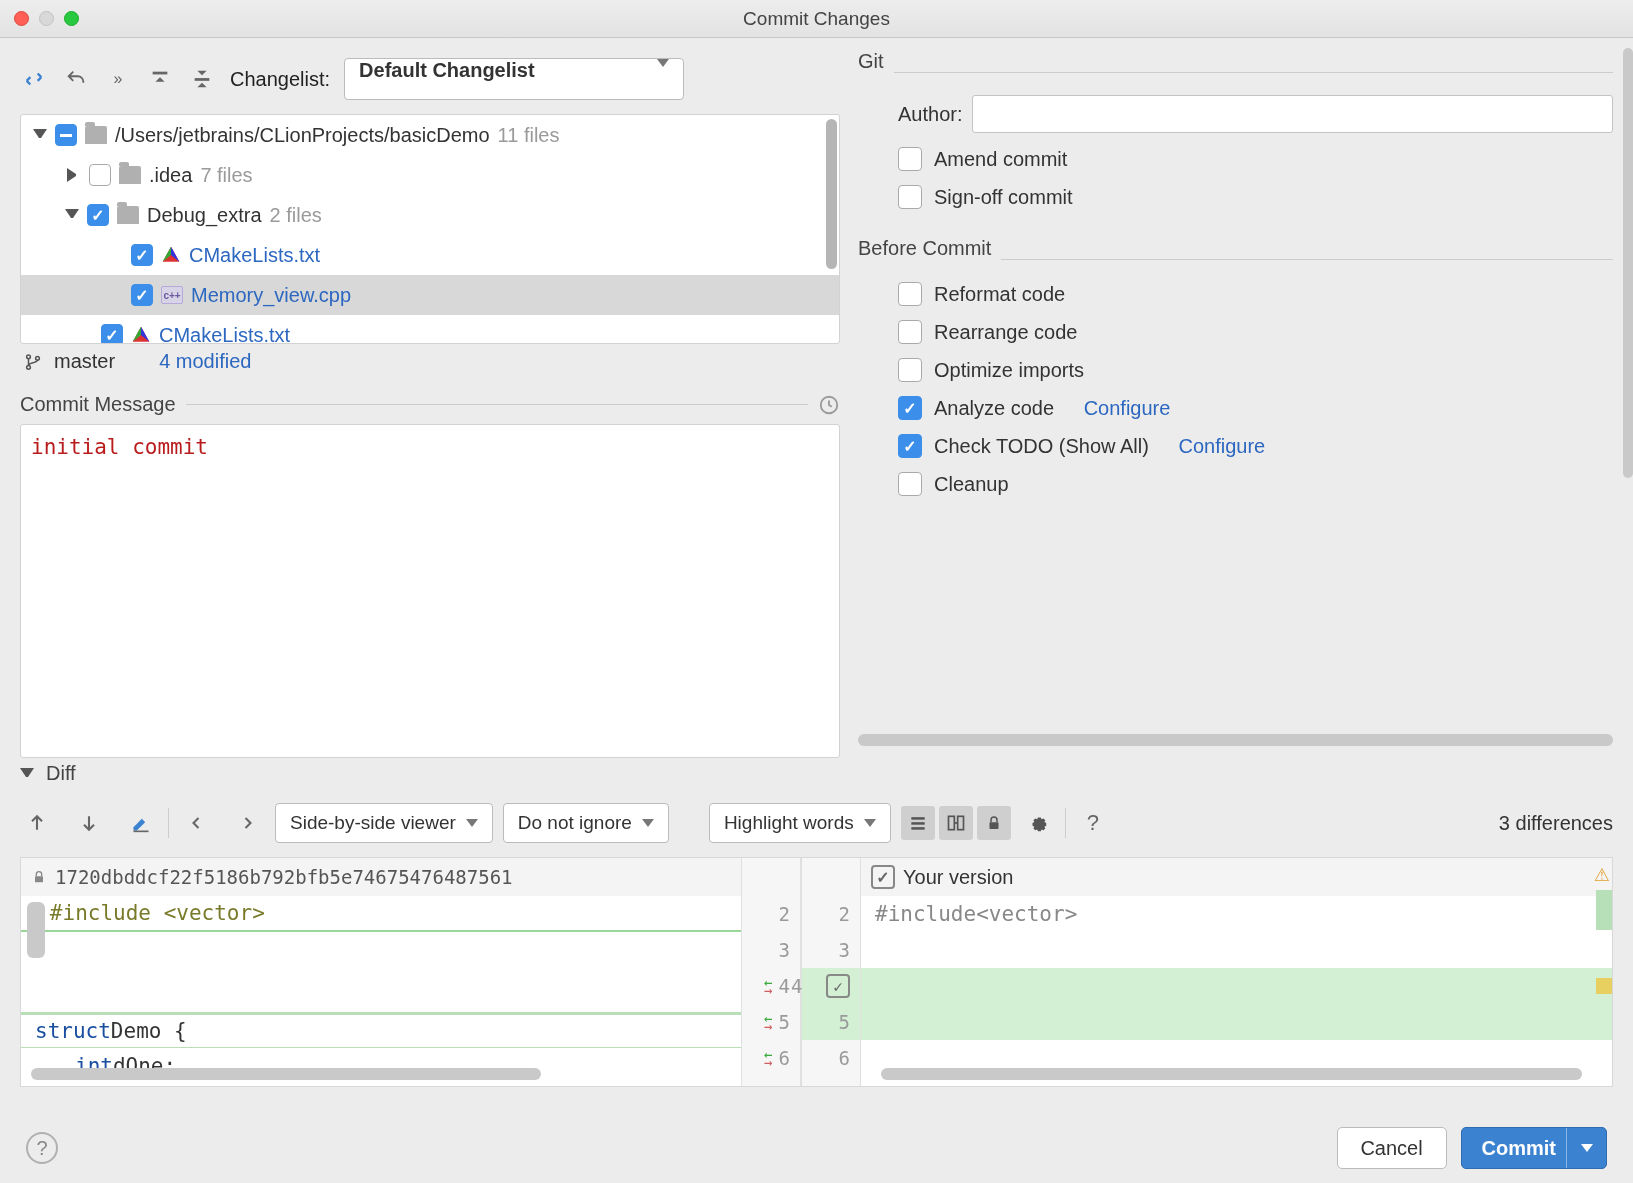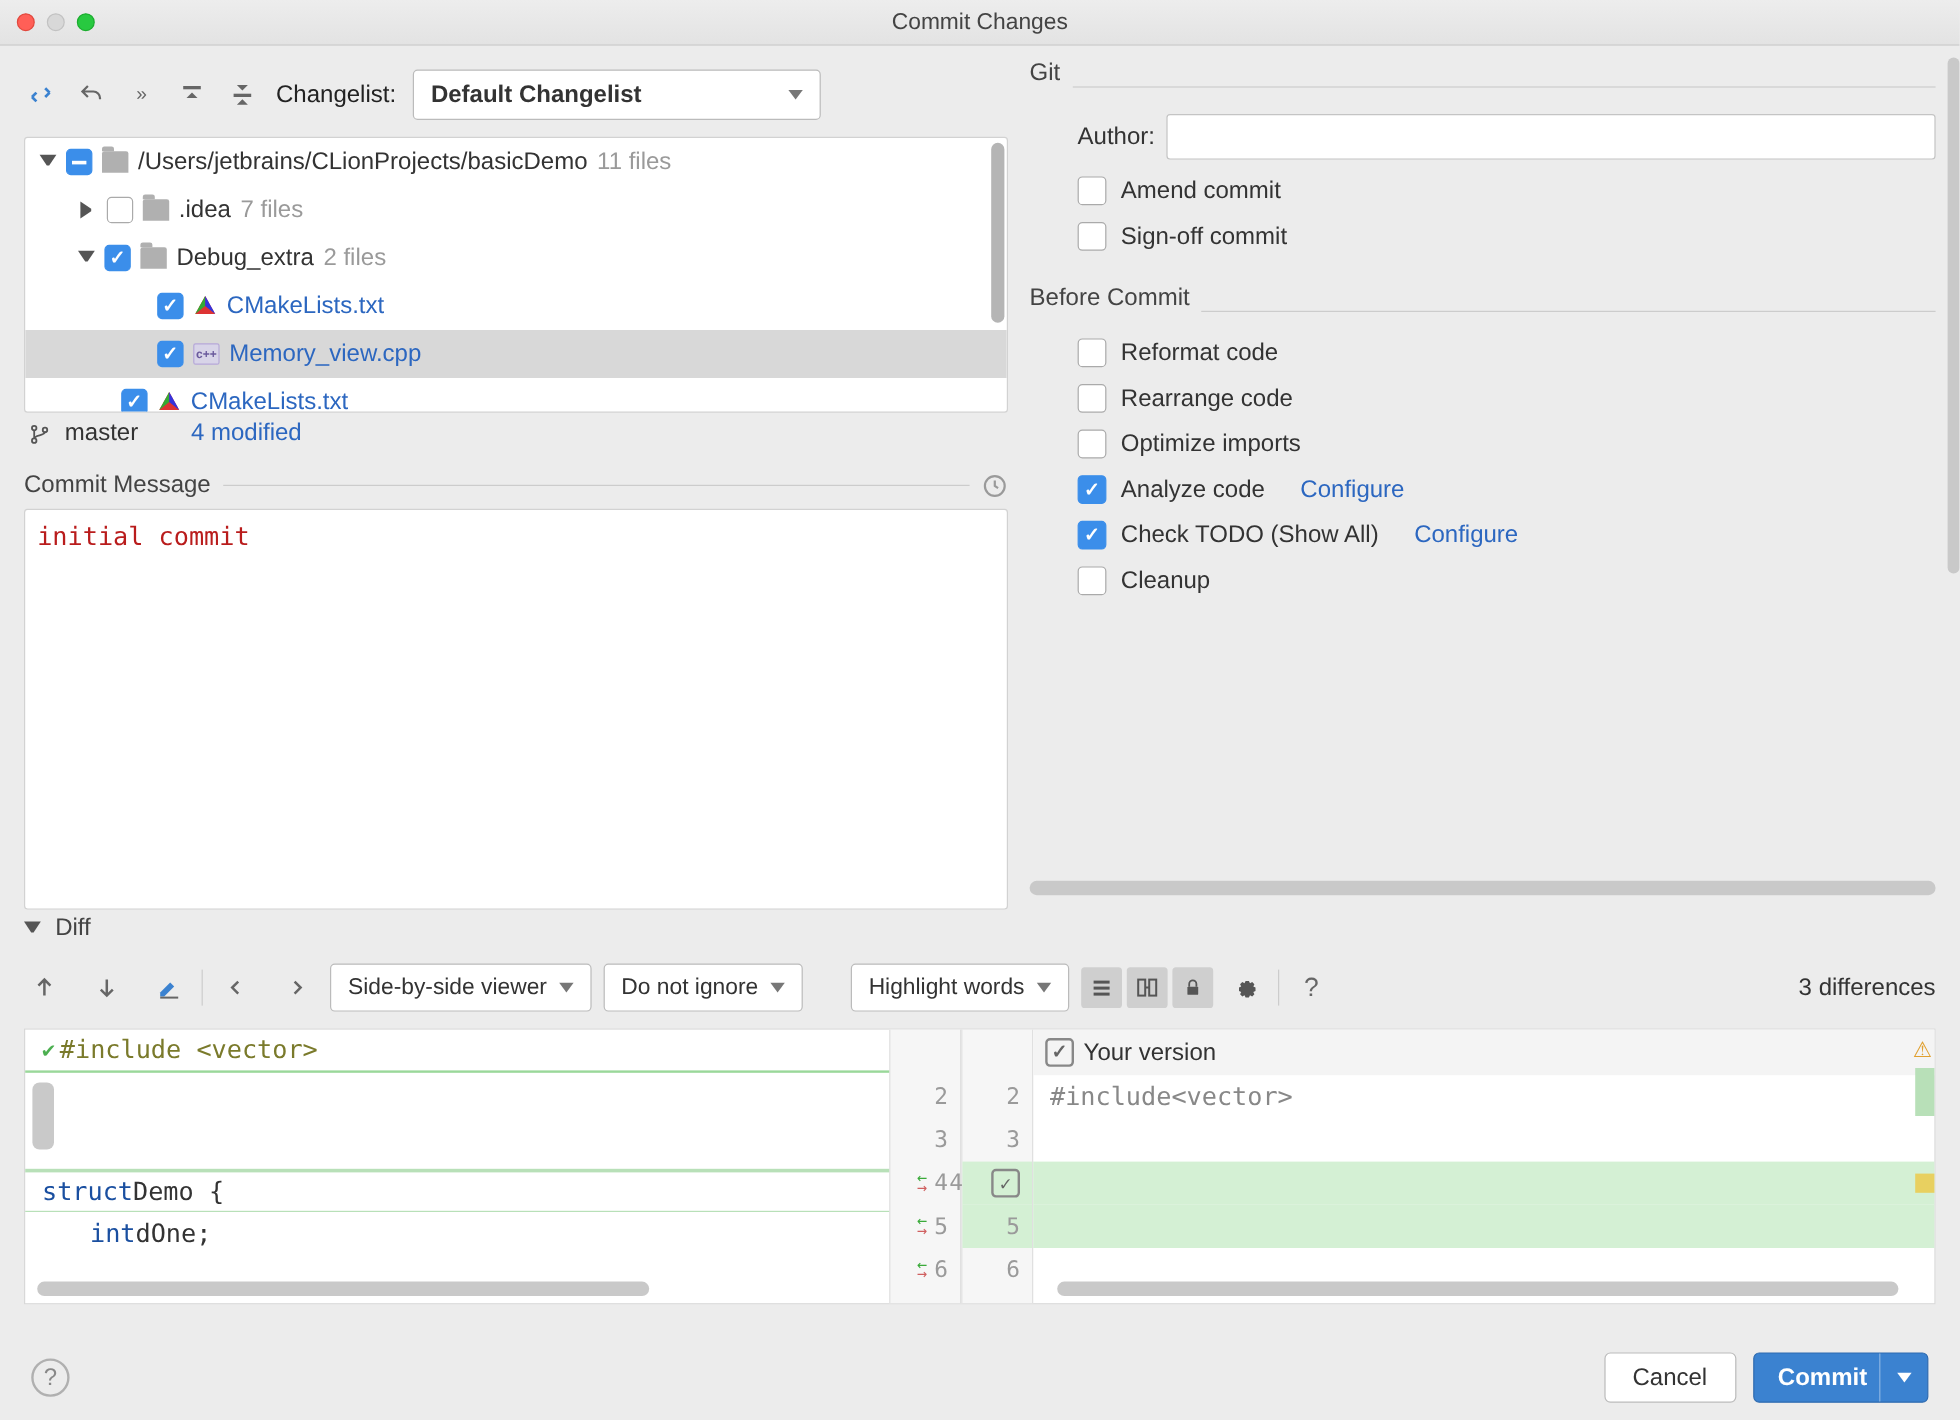--- a/index.html
+++ b/index.html
@@ -11,21 +11,21 @@
 .light.gray { background: #d8d8d8; border: 1px solid #c2c2c2; }
 .light.green { background: #28c940; border: 1px solid #1bad2e; }
 .title { position: absolute; left: 50%; transform: translateX(-50%); color: #444; font-size: 19px; }
 .content { display: flex; height: 720px; }
 .left-pane { width: 840px; display: flex; flex-direction: column; padding: 12px 0 0 20px; }
 .right-pane { flex: 1; padding: 12px 20px 0 18px; position: relative; }
 .toolbar-row { display: flex; align-items: center; gap: 14px; height: 58px; }
 .tb-btn { width: 28px; height: 28px; display: flex; align-items: center; justify-content: center; cursor: pointer; color: #555; }
 .tb-btn svg { width: 22px; height: 22px; }
 .changelist-label { font-size: 20px; color: #222; }
-.changelist-select { flex: 1; max-width: 340px; height: 42px; background: #fff; border: 1px solid #bbb; border-radius: 4px; display: flex; align-items: center; padding: 0 14px; font-weight: 700; font-size: 20px; cursor: pointer; justify-content: space-between; }
+.changelist-select { flex: 1; max-width: 340px; height: 42px; background: #fff; border: 1px solid #bbb; border-radius: 4px; display: flex; padding: 0 14px; font-weight: 700; font-size: 20px; cursor: pointer; justify-content: space-between; }
 .chev-down { width: 0; height: 0; border-left: 6px solid transparent; border-right: 6px solid transparent; border-top: 8px solid #777; }
 .tree { background: #fff; border: 1px solid #d2d2d2; border-radius: 3px; margin-top: 6px; height: 230px; overflow: hidden; position: relative; }
 .tree-row { display: flex; align-items: center; height: 40px; padding-left: 12px; gap: 8px; font-size: 20px; }
 .tree-row.sel { background: #d8d8d8; }
 .tri { width: 14px; height: 14px; }
 .tri.down { border-left: 6px solid transparent; border-right: 6px solid transparent; border-top: 9px solid #555; margin-top: 2px; }
 .tri.right { border-top: 6px solid transparent; border-bottom: 6px solid transparent; border-left: 9px solid #555; margin-left: 2px; }
 .cb { width: 22px; height: 22px; border-radius: 4px; border: 1px solid #aaa; background: #fff; display: flex; align-items: center; justify-content: center; cursor: pointer; flex-shrink: 0; }
 .cb.chk { background: #3b8eea; border-color: #3b8eea; }
 .cb.part { background: #3b8eea; border-color: #3b8eea; }
@@ -333,20 +333,27 @@
         </svg>
       </span>
     <div style="width:1px;height:30px;background:#ccc;"></div>
     <span class="icon-btn" style="font-size:22px;color:#666;">?</span>
     <span class="diff-count">3 differences</span>
   </div>
 
   <div class="diff-body">
 
     <div class="diff-col-left">
+      <div class="diff-hdr">
+        <svg class="lock-icon" viewBox="0 0 24 24" fill="#888">
+            <rect x="6" y="11" width="12" height="9" rx="1"></rect>
+            <path d="M8 11V8a4 4 0 118 0v3" fill="none" stroke="#888" stroke-width="2"></path>
+          </svg>
+        <span>1720dbddcf22f5186b792bfb5e74675476487561</span>
+      </div>
       <div class="diff-line" style="border-bottom:2px solid #9ad89a;"><span class="green-check">✔</span><span class="kw1">#include</span>&nbsp;<span class="kw1">&lt;vector&gt;</span></div>
       <div class="diff-line"></div>
       <div class="diff-line" style="border-top:3px solid #b8e0b8;border-bottom:1px solid #b8e0b8;margin-top:44px;">
           <span class="kw-blue">struct</span>
           <span> Demo {</span>
         </div>
       <div class="diff-line" style="padding-left:54px;">
           <span class="kw-blue">int</span>
           <span> dOne;</span>
         </div>

